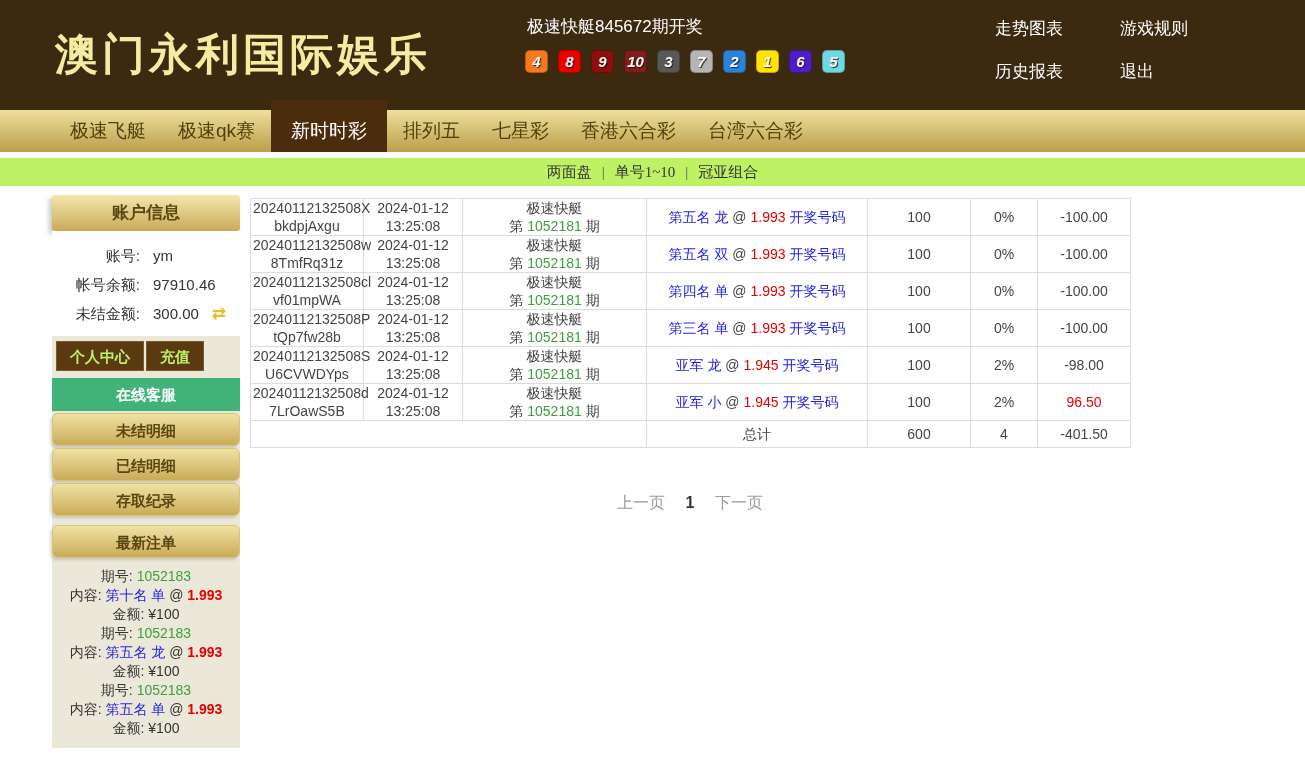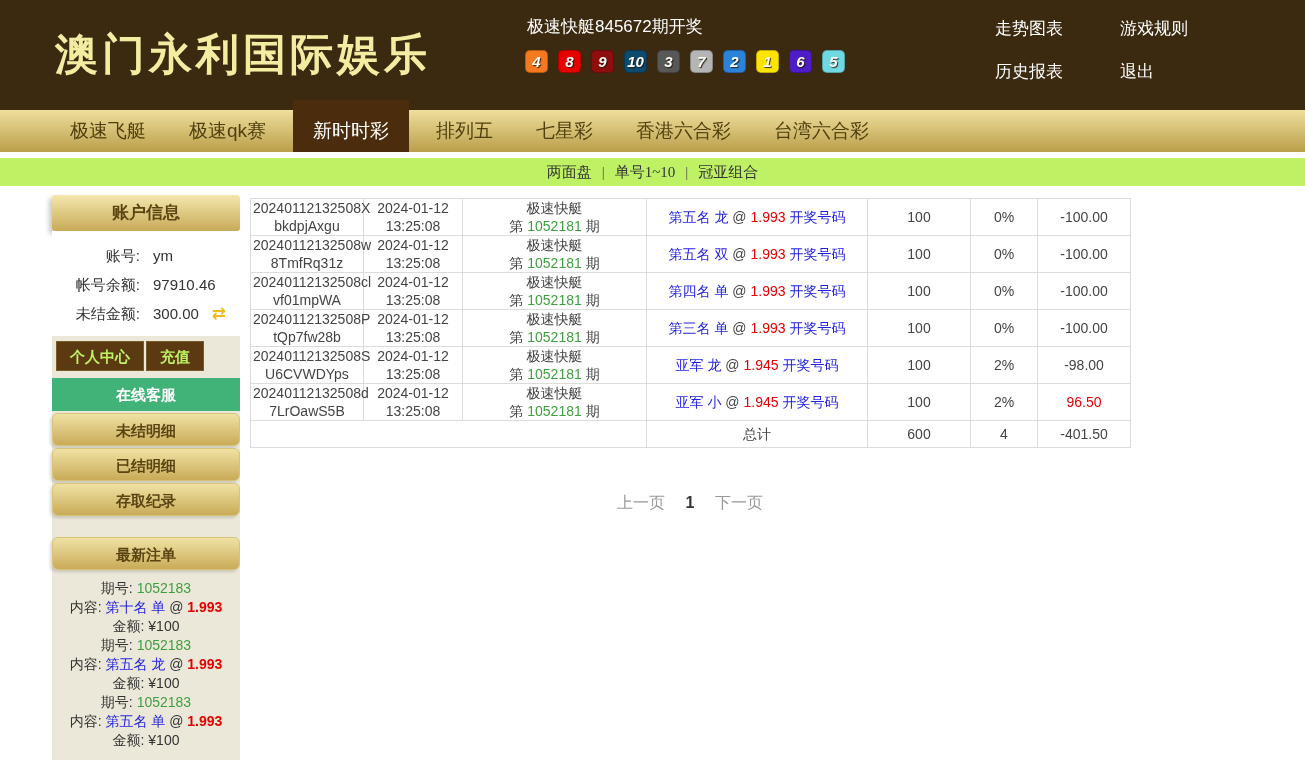--- a/index.html
+++ b/index.html
@@ -16,21 +16,21 @@
           font-size:15px; display:flex; align-items:center; justify-content:center;
           text-shadow:1px 1px 1px rgba(30,15,0,.85); border:1px solid rgba(0,0,0,.25); }
   .hlink { position:absolute; color:#fff; font-size:17px; cursor:pointer; }
   .hlink.trend   { left:995px;  top:17px; }
   .hlink.rules   { left:1120px; top:17px; }
   .hlink.history { left:995px;  top:60px; }
   .hlink.logout  { left:1120px; top:60px; }
 
   
   .nav { position:absolute; top:110px; left:0; width:1305px; height:42px;
-         background:linear-gradient(#eedf9c,#bb9e4a); display:flex; padding-left:54px;gap:11px; }
+         background:linear-gradient(#eedf9c,#bb9e4a); display:flex; padding-left:54px; }
   .tab { height:42px; line-height:42px; padding:0 16px; font-size:19px; color:#50400f; cursor:pointer; white-space:nowrap; }
   .tab.active { margin-top:-10px; padding:10px 20px 0; height:52px; background:#4b2d0e; color:#fff; }
 
   
   .subnav { position:absolute; top:158px; left:0; width:1305px; height:28px; background:#bef264;
             text-align:center; line-height:28px; font-size:15px; color:#333;font-family:Liberation Serif, serif; }
   .subnav .item { cursor:pointer; }
   .subnav .sep { margin:0 10px; color:#555; }
 
   
@@ -47,21 +47,21 @@
   .side-panel { background:#ece8d9; padding:5px 0 10px; }
   .btn-row { display:flex; gap:2px; padding:0 4px; margin-bottom:7px; }
   .dark-btn { background:#5b3a12; color:#bef264; font-weight:bold; font-size:15px; border-radius:0;
               height:30px; line-height:30px; padding:0 13px; text-align:center; cursor:pointer;
               border:1px solid #7a5a28; }
   .side-btn { height:33px; line-height:33px; text-align:center; font-size:15px; font-weight:bold;
               cursor:pointer; margin:2px 0; }
   .green-btn { background:#41b378; color:#fff; }
   .gold-btn { background:linear-gradient(#f0e2a4,#c9ab58); color:#5a4512; border:1px solid #d8c478;
               border-radius:6px; box-shadow:-2px 2px 3px rgba(0,0,0,.15); }
-  .latest-btn { margin-top:21px; }
+  .latest-btn { margin-top:9px; }
   .bets { padding-top:7px; font-size:14px; color:#333; text-align:center; line-height:19px; }
   .bets .green { color:#3f9e3f; }
   .bets .blue  { color:#1f1fe0; cursor:pointer; }
   .bets .red   { color:#e60000; font-weight:bold; }
 
   
   .main { position:absolute; left:250px; top:198px; width:880px; }
   table.bets-table { border-collapse:collapse; width:880px; table-layout:fixed; }
   .bets-table th { background:#d9c17f; border:1px solid #c6ab63; height:30px;
                    font-size:15px; color:#5f4a15; font-weight:bold; }
@@ -82,21 +82,21 @@
 
 <div class="page">
 
   <div class="header">
     <div class="brand">澳门永利国际娱乐</div>
     <div class="draw-info">极速快艇845672期开奖</div>
     <div class="balls">
       <span class="ball" style="background-color: rgb(245, 121, 30);">4</span>
       <span class="ball" style="background-color: rgb(232, 0, 0);">8</span>
       <span class="ball" style="background-color: rgb(142, 14, 14);">9</span>
-      <span class="ball" style="background-color: #0c4a6e;">10</span>
+      <span class="ball" style="background-color: #7f1d1d;">10</span>
       <span class="ball" style="background-color: rgb(88, 88, 88);">3</span>
       <span class="ball" style="background-color: rgb(181, 181, 181);">7</span>
       <span class="ball" style="background-color: rgb(43, 130, 217);">2</span>
       <span class="ball" style="background-color: rgb(255, 228, 0);">1</span>
       <span class="ball" style="background-color: rgb(79, 29, 200);">6</span>
       <span class="ball" style="background-color: rgb(111, 216, 224);">5</span>
     </div>
     <span class="hlink trend">走势图表</span>
     <span class="hlink rules">游戏规则</span>
     <span class="hlink history">历史报表</span>

